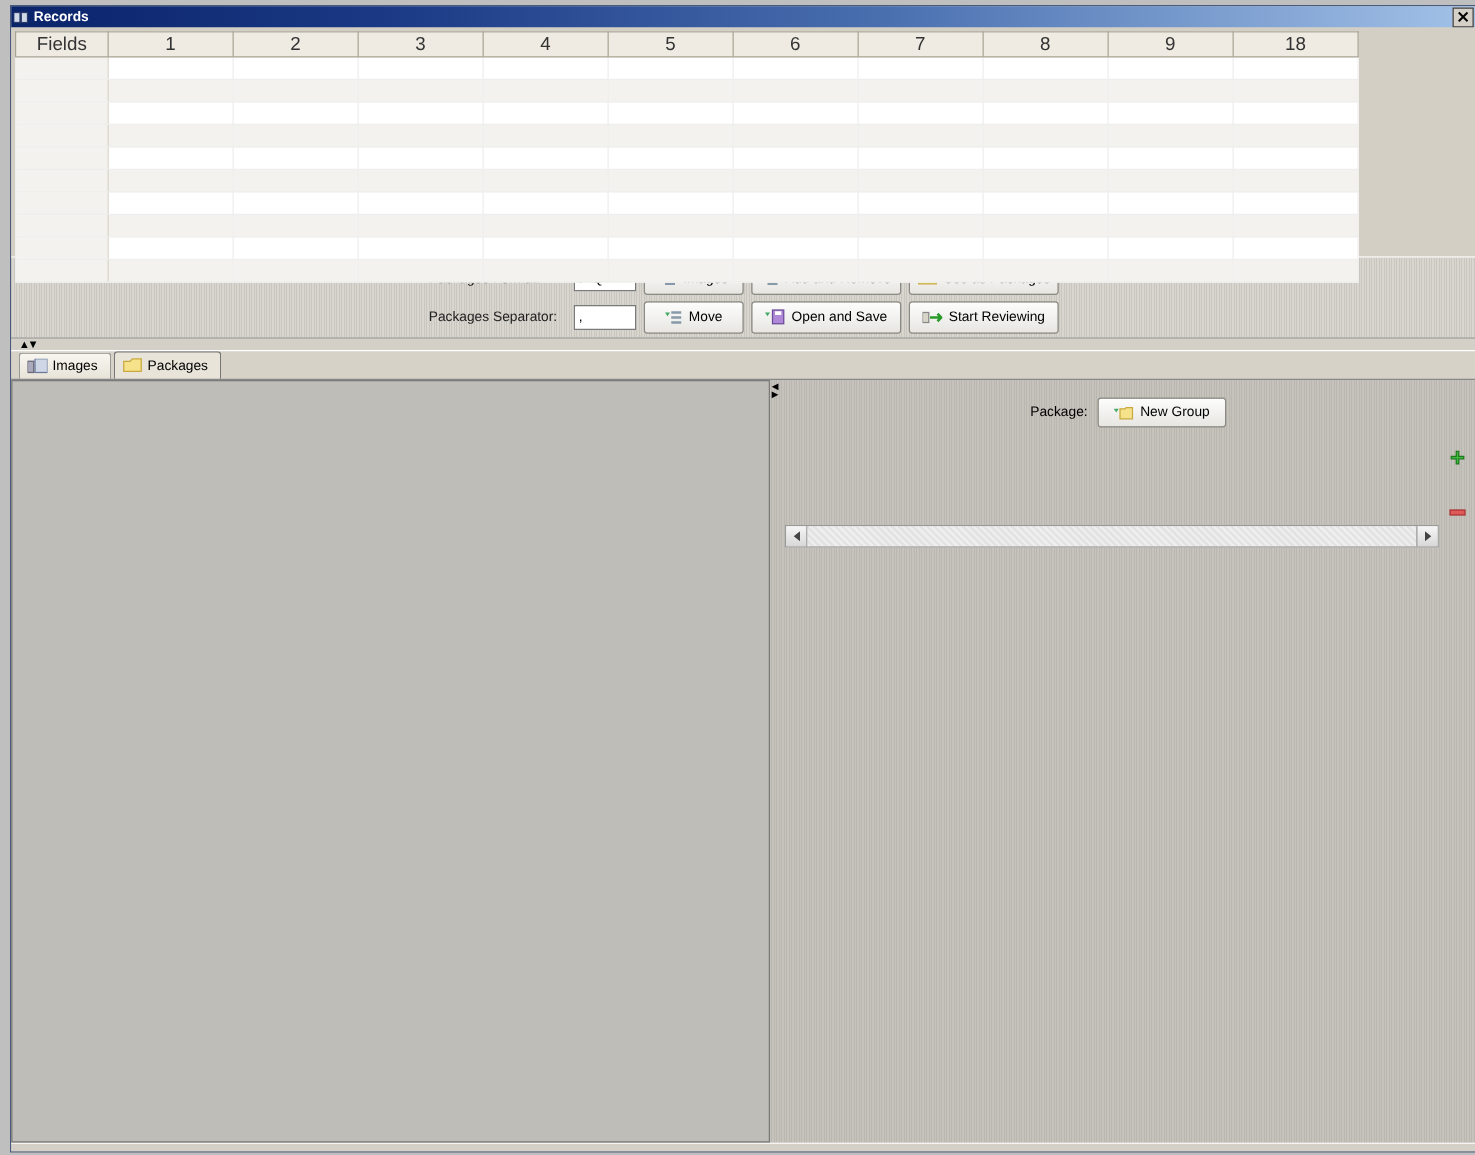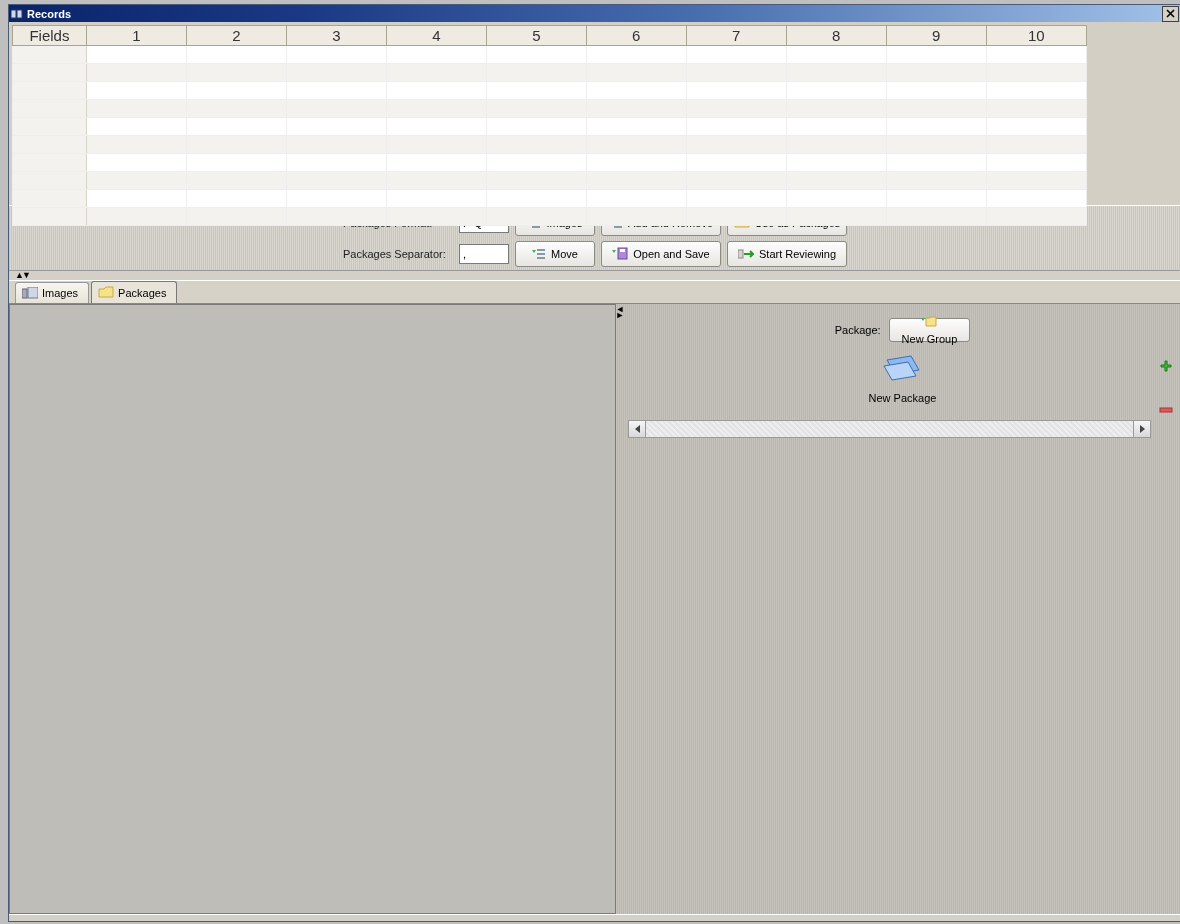--- a/index.html
+++ b/index.html
@@ -289,21 +289,21 @@
             <th style="width: 72px;">Fields</th>
             <th style="width: 100px;">1</th>
             <th style="width: 100px;">2</th>
             <th style="width: 100px;">3</th>
             <th style="width: 100px;">4</th>
             <th style="width: 100px;">5</th>
             <th style="width: 100px;">6</th>
             <th style="width: 100px;">7</th>
             <th style="width: 100px;">8</th>
             <th style="width: 100px;">9</th>
-            <th style="width: 100px;">10</th>
+            <th style="width: 100px;">18</th>
           </tr>
         </thead>
       <tbody id="grid-body">
           <tr>
             <td class="first-col"></td>
             <td></td>
             <td></td>
             <td></td>
             <td></td>
             <td></td>
@@ -515,38 +515,29 @@
 
   <div class="lower">
     <div class="left-pane"></div>
     <div class="vsplit">
       <span>◄</span>
       <span>►</span>
     </div>
     <div class="right-pane">
       <div class="groups-bar">
         <span>Package:</span>
-        <div class="btn" style="height:22px;flex-direction:column;">
+        <div class="btn" style="height:22px;">
           <svg width="16" height="13" viewBox="0 0 16 13">
               <path d="M0 3 L4 3 L2 6 Z" fill="#4a6"></path>
               <path d="M5 3 L9 3 L10 2 L15 2 L15 11 L5 11 Z" fill="#f5e28a" stroke="#c9a93e"></path>
             </svg>
           <span>New Group</span>
         </div>
       </div>
 
-      <div class="pkg-item">
-        <div class="icon">
-          <svg width="44" height="34" viewBox="0 0 44 34">
-            <path d="M6 8 L30 4 L38 18 L14 22 Z" fill="#8fb8ef" stroke="#3a6fb5"></path>
-            <path d="M3 14 L27 10 L35 24 L11 28 Z" fill="#b9d4f6" stroke="#3a6fb5"></path>
-          </svg>
-        </div>
-        <div>New Package</div>
-      </div>
 
       <div class="hscroll">
         <div class="arrow">
           <svg width="7" height="8" viewBox="0 0 7 8">
               <path d="M6 0 L1 4 L6 8 Z" fill="#444"></path>
             </svg>
         </div>
         <div class="track"></div>
         <div class="arrow right">
           <svg width="7" height="8" viewBox="0 0 7 8">

